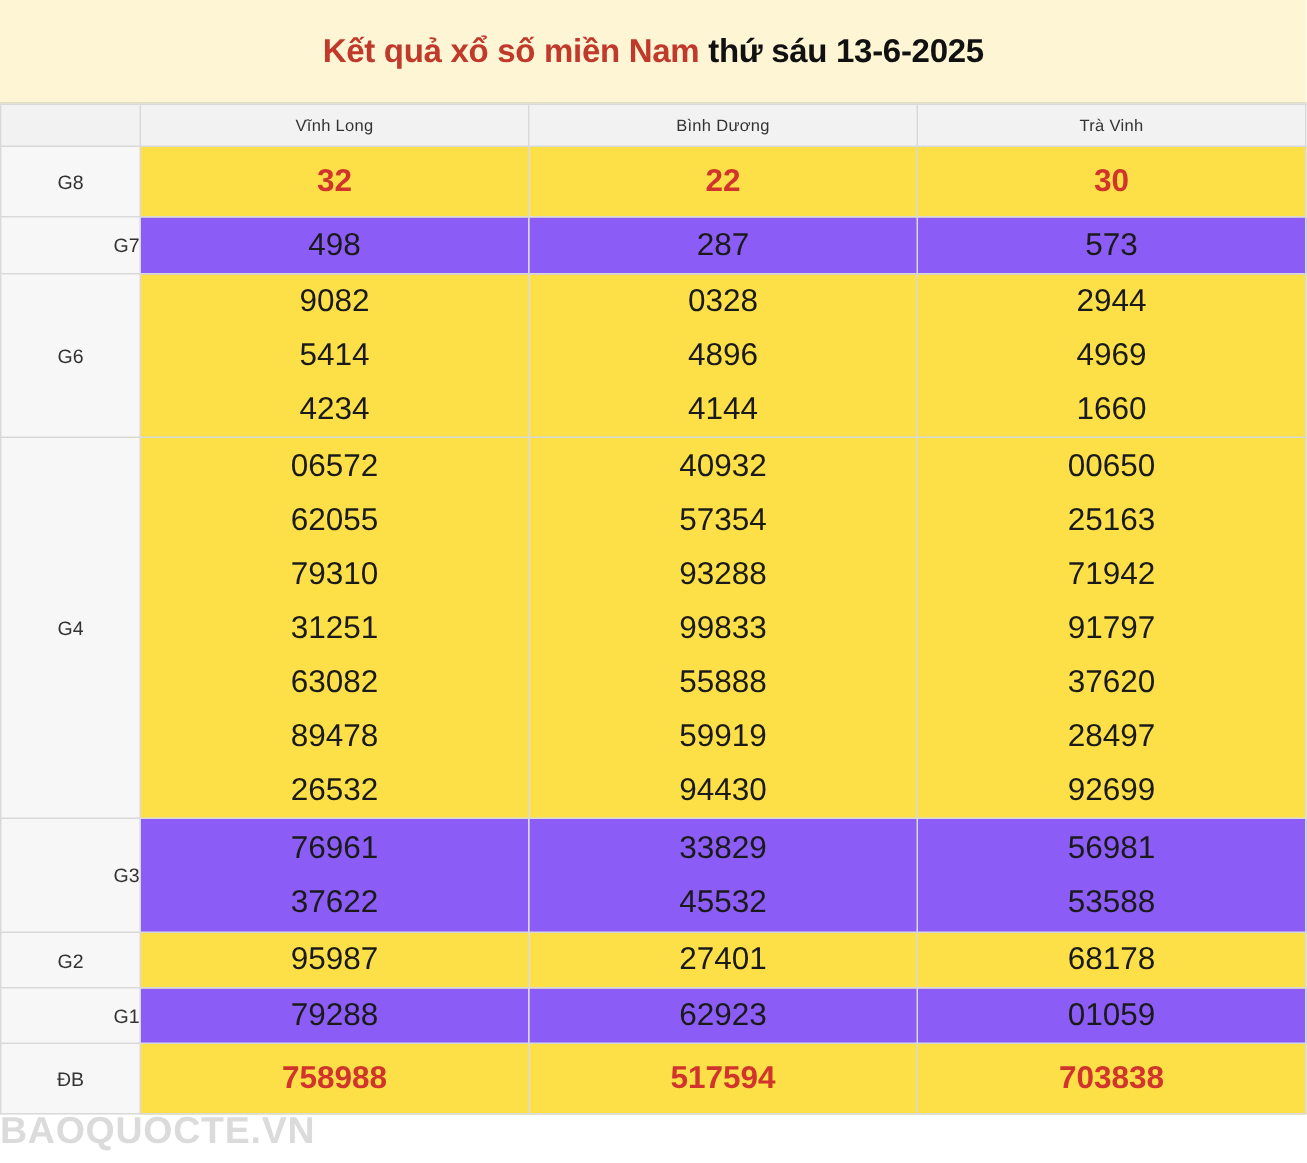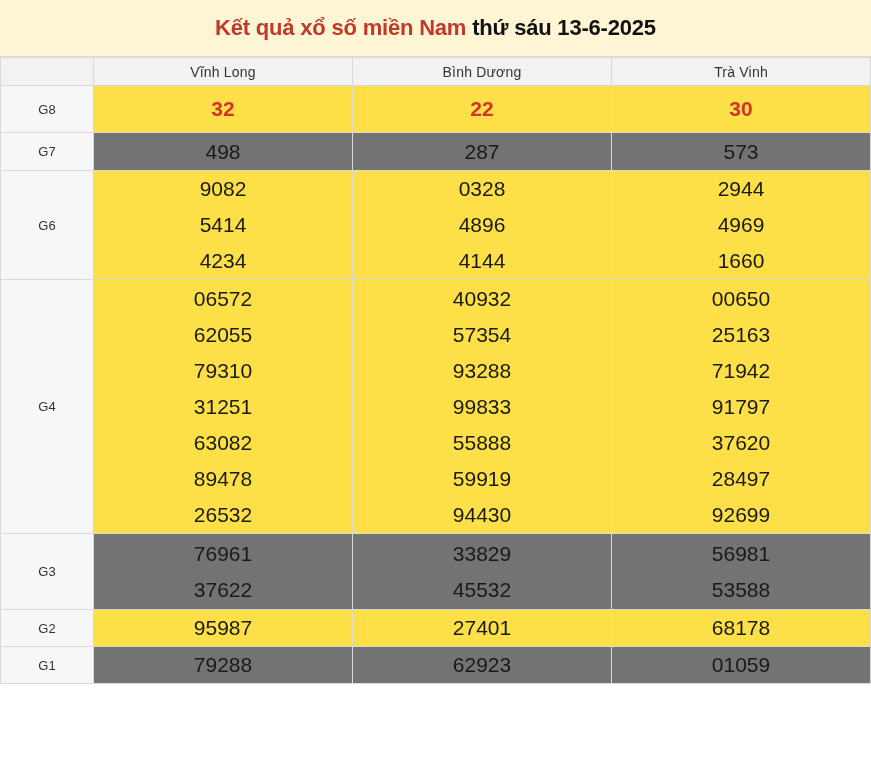--- a/index.html
+++ b/index.html
@@ -17,21 +17,21 @@
 
   .page {
     width: 871px;
     height: 775px;
     position: relative;
     box-sizing: border-box;
   }
 
   
   .header {
-    height: 57px;
+    height: 69px;
     background: #fdf5d4;
     display: flex;
     align-items: center;
     justify-content: center;
     box-sizing: border-box;
     border-bottom: 1px solid #e2dcc4;
   }
   .header-title {
     font-size: 22px;
     font-weight: bold;
@@ -56,21 +56,21 @@
   table.result td {
     border: 1px solid #d9d9d9;
     text-align: center;
     vertical-align: middle;
     box-sizing: border-box;
     padding: 0;
   }
 
   thead th {
     background: #f2f2f2;
-    font-size: 14px;
+    font-size: 11px;
     font-weight: normal;
     color: #333333;
     height: 28px;
     letter-spacing: 0.2px;
   }
   thead th.blank { background: #f2f2f2; }
 
   td.rowlabel {
     background: #f7f7f7;
     font-size: 13px;
@@ -82,22 +82,22 @@
     font-size: 21px;
     color: #1a1a1a;
     line-height: 36px;
   }
   td.values .num {
     display: block;
     font-size: 21px;
   }
 
   
-  tr.alt td.values { background: #737373; }
-  tr.alt td.rowlabel { background: #f7f7f7; }
+  tr.alt td.values { background: #8b5cf6; }
+  tr.alt td.rowlabel { background: #f7f7f7; text-align: right; }
 
   
   td.values.g8 {
     font-size: 27px;
     color: #d0342c;
     font-weight: bold;
     line-height: 44px;
   }
   td.values.db {
     font-size: 27px;
@@ -271,18 +271,31 @@
           <span class="num">79288</span>
         </td>
         <td class="values">
           <span class="num">62923</span>
         </td>
         <td class="values">
           <span class="num">01059</span>
         </td>
       </tr>
 
+      <tr class="r-db">
+        <td class="rowlabel">ĐB</td>
+        <td class="values db">
+          <span class="num">758988</span>
+        </td>
+        <td class="values db">
+          <span class="num">517594</span>
+        </td>
+        <td class="values db">
+          <span class="num">703838</span>
+        </td>
+      </tr>
 
     </tbody>
   </table>
 
+  <div class="watermark">BAOQUOCTE.VN</div>
 
 </div>
 
 </body></html>

